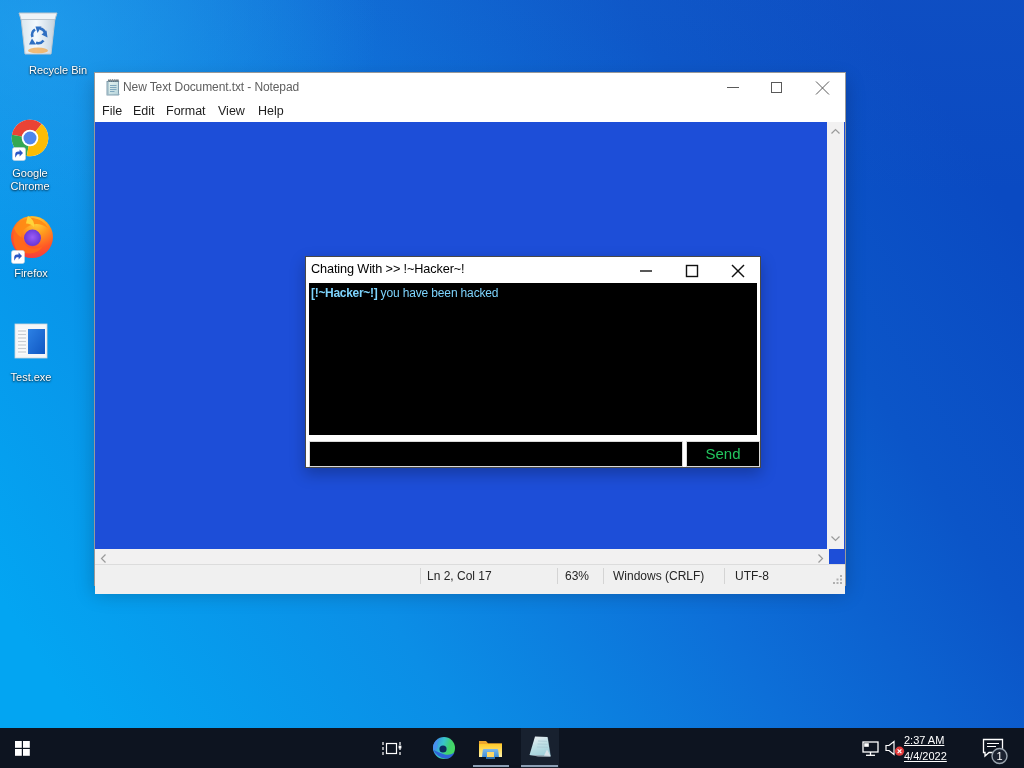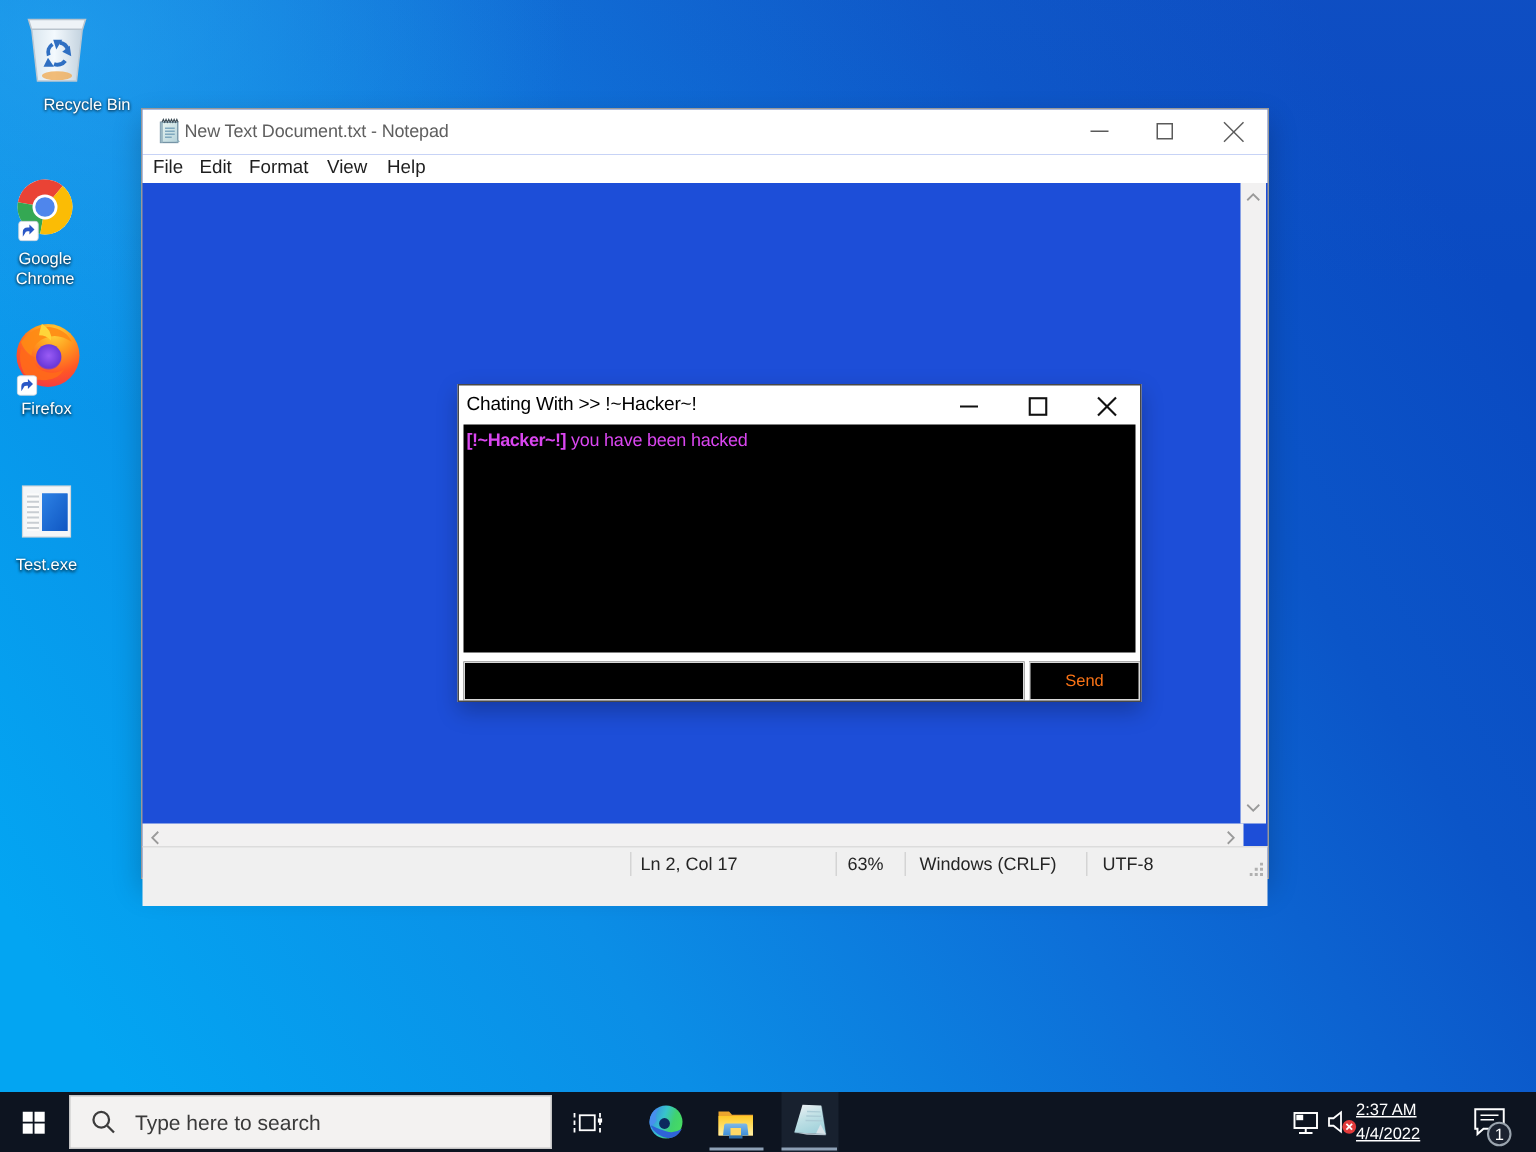--- a/index.html
+++ b/index.html
@@ -14,34 +14,34 @@
              border:1px solid #999; box-shadow:0 8px 18px rgba(0,0,0,.22);margin-left:48px; }
   #np-title { position:absolute; left:0; top:0; width:100%; height:30px; background:#fff; }
   #np-title .t { position:absolute; left:28px; top:7px; font-size:12px; color:#5f5f5f; letter-spacing:-0.1px; }
   #np-menu { position:absolute; left:0; top:30px; width:100%; height:19px; background:#fff; font-size:12.5px; color:#1e1e1e; }
   #np-menu span { position:absolute; top:1px; }
   #np-text { position:absolute; left:0; top:49px; width:734px; height:427px; background:#fff;
              font-family:"Liberation Mono", monospace; font-size:14px; letter-spacing:-0.38px;
              line-height:18px; color:#000; padding:1px 0 0 1px; white-space:pre; }
   #np-vsb { position:absolute; right:1px; top:49px; width:17px; height:427px; background:#f2f1f1; color:#9a9a9a; }
   #np-hsb { position:absolute; left:0; top:476px; width:734px; height:15px; background:#f2f1f1; color:#9a9a9a; }
-  #np-status { position:absolute; left:0; top:491px; width:100%; height:40px; background:#f0f0f0;
+  #np-status { position:absolute; left:0; top:491px; width:100%; height:30px; background:#f0f0f0;
                border-top:1px solid #dcdcdc; font-size:12px; color:#252525; }
   #np-status .seg { position:absolute; top:4px; }
   #np-status .div { position:absolute; top:3px; width:1px; height:16px; background:#d4d4d4; }
   .npbtn { position:absolute; top:0; width:45px; height:30px; }
   
   #chat { position:absolute; left:283px; top:256px; width:456px; height:212px; background:#fff;
           border:1px solid #484848; box-shadow:0 6px 14px rgba(0,0,0,.25);margin-left:22px; }
   #chat .title { position:absolute; left:5px; top:5px; font-size:12.7px; letter-spacing:-0.12px; color:#000; }
   #chat-black { position:absolute; left:3px; top:26px; width:448px; height:152px; background:#000;
-                font-size:12px; color:#d946ef; padding:3px 0 0 2px; letter-spacing:-0.15px; }
+                font-size:12px; color:#7dd3fc; padding:3px 0 0 2px; letter-spacing:-0.15px; }
   #chat-input { position:absolute; left:3px; top:184px; width:374px; height:26px; background:#000; border:1px solid #d9d9d9; }
   #chat-send  { position:absolute; left:380px; top:184px; width:74px; height:26px; background:#000; border:1px solid #d9d9d9;
-                color:#f97316; font-size:11px; text-align:center; line-height:24px; }
+                color:#22c55e; font-size:15px; text-align:center; line-height:24px; }
   
   #taskbar { position:absolute; left:0; top:728px; width:1024px; height:40px; background:#0d1420; }
   #search { position:absolute; left:46px; top:2px; width:322px; height:36px; background:#f3f2f1;
             border:1px solid #c4c4c4; }
   #search .txt { position:absolute; left:43px; top:9px; font-size:14px; color:#3a3a3a; }
   .tray-clock { position:absolute; left:904px; top:4px; width:58px; color:#fff;
                 font-size:11px; line-height:16px;text-decoration:underline; }
   .indicator { position:absolute; top:37px; height:2px; background:#8da0b5; }
 </style>
 </head>
@@ -276,27 +276,20 @@
 
     <svg class="abs" style="left:15px;top:13px" width="15" height="15" viewBox="0 0 15 15">
       <g fill="#fff">
           <rect x="0" y="0" width="6.8" height="6.8"></rect>
           <rect x="8" y="0" width="6.8" height="6.8"></rect>
       <rect x="0" y="8" width="6.8" height="6.8"></rect>
           <rect x="8" y="8" width="6.8" height="6.8"></rect>
         </g>
     </svg>
 
-    <div id="search">
-      <svg class="abs" style="left:13px;top:8px" width="18" height="18" viewBox="0 0 18 18">
-        <circle cx="7.5" cy="7.5" r="5.2" fill="none" stroke="#3c3c3c" stroke-width="1.5"></circle>
-        <line x1="11.5" y1="11.5" x2="16" y2="16" stroke="#3c3c3c" stroke-width="1.5"></line>
-      </svg>
-      <div class="txt">Type here to search</div>
-    </div>
 
     <svg class="abs" style="left:382px;top:12px" width="20" height="17" viewBox="0 0 20 17">
       <rect x="4.5" y="3.5" width="10" height="10" fill="none" stroke="#fff" stroke-width="1.2"></rect>
       <g stroke="#fff" stroke-width="1.2">
         <line x1="1" y1="2" x2="1" y2="5"></line>
           <line x1="1" y1="7" x2="1" y2="10"></line>
           <line x1="1" y1="12" x2="1" y2="15"></line>
         <line x1="18" y1="2" x2="18" y2="5"></line>
           <line x1="18" y1="7" x2="18" y2="10"></line>
           <line x1="18" y1="12" x2="18" y2="15"></line>

